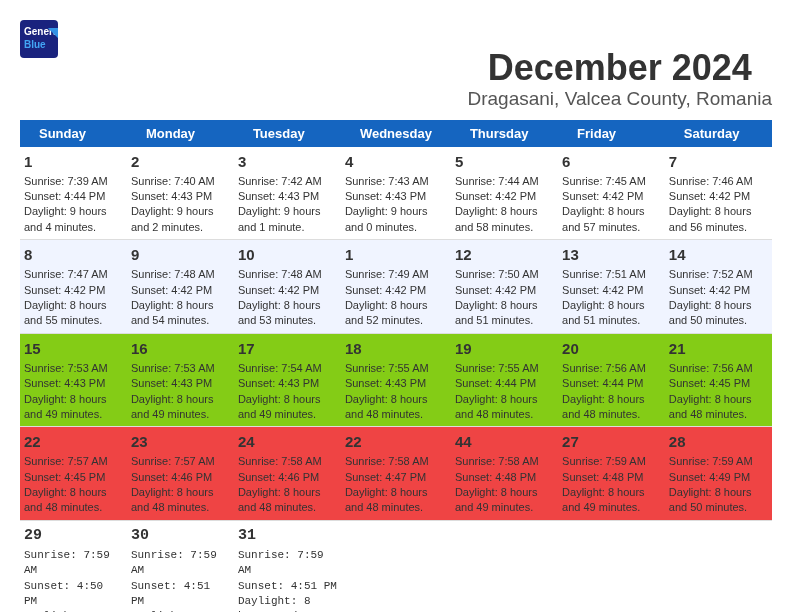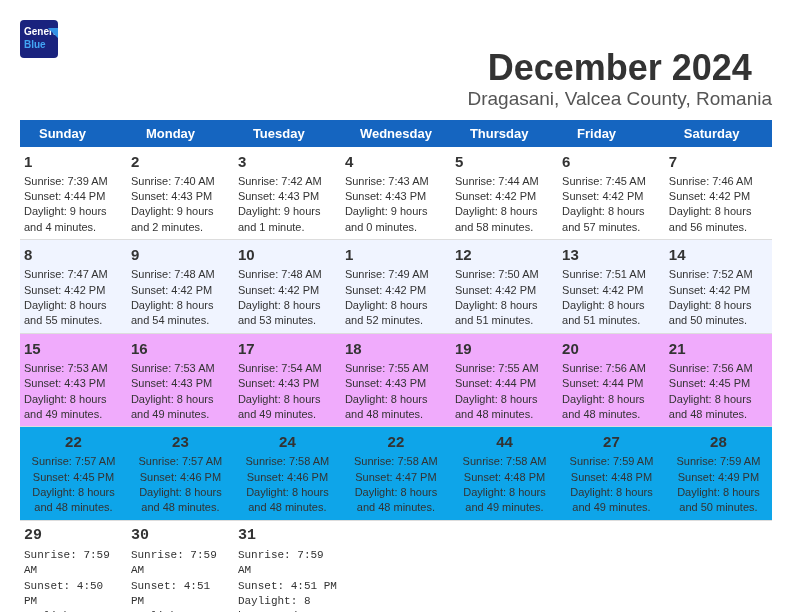--- a/index.html
+++ b/index.html
@@ -76,22 +76,22 @@
       font-weight: bold;
       display: block;
       margin-bottom: 2px;
     }
     .empty-cell {
       background: #fff;
     }
     
     .week-row-1 td { background-color: #ffffff; }
     .week-row-2 td { background-color: #f0f4ff; }
-    .week-row-3 td { background-color: #f0abfc; }
-    .week-row-4 td { background-color: #0ea5e9; text-align: center; }
+    .week-row-3 td { background-color: #84cc16; }
+    .week-row-4 td { background-color: #ef4444; }
     .week-row-5 td { background-color: #ffffff; font-family: Liberation Mono, monospace; }
   </style>
 </head>
 <body>
 
 <div class="header-area">
   <div class="logo">
     <div class="logo-row">
       <svg width="38" height="38" viewBox="0 0 38 38">
         <rect x="0" y="0" width="38" height="38" fill="#1a237e" rx="4"></rect>

